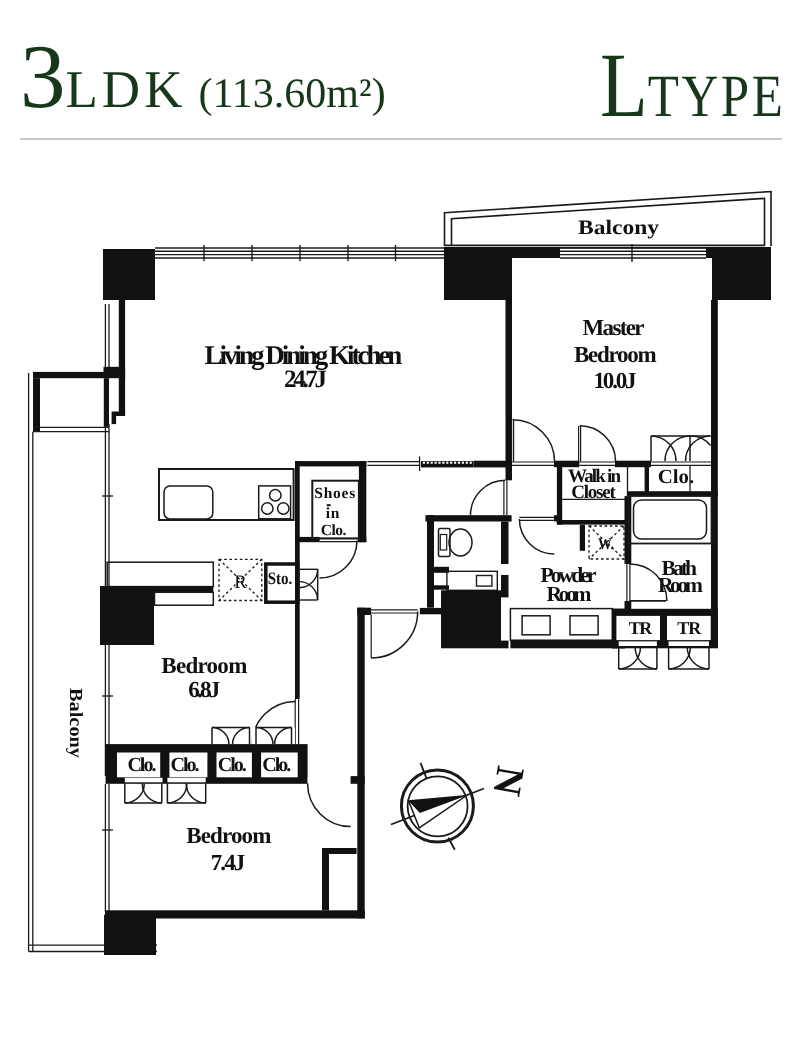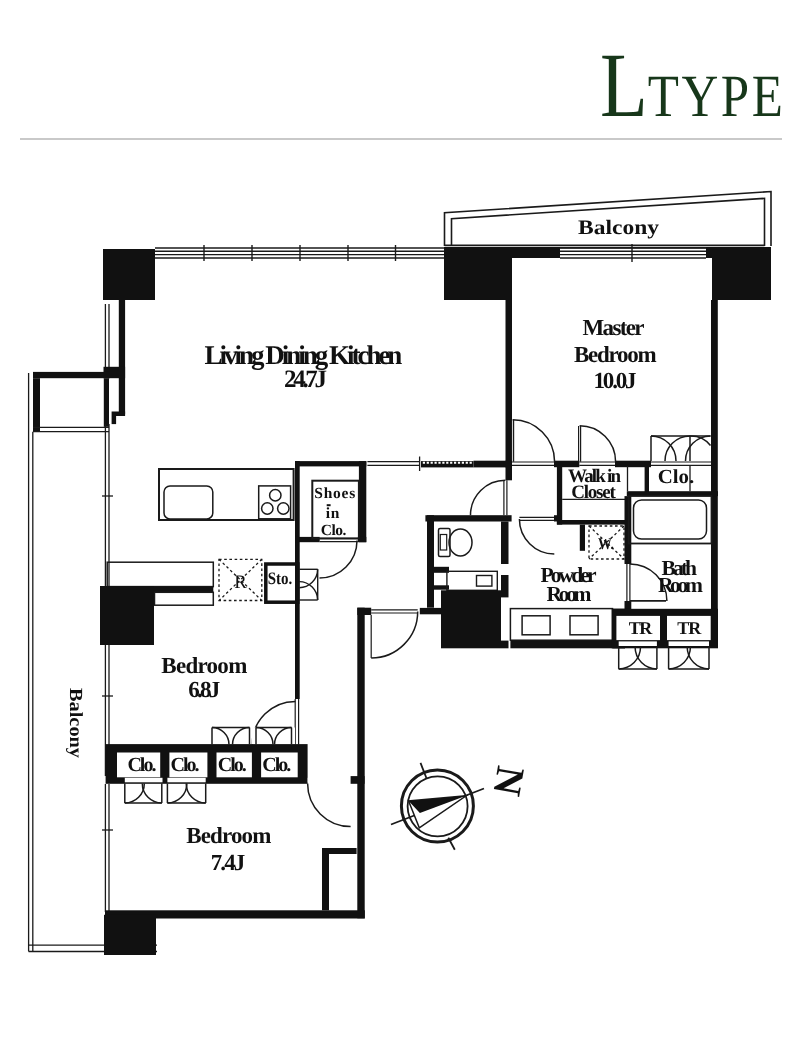--- a/index.html
+++ b/index.html
@@ -5,20 +5,21 @@
   html,body{margin:0;padding:0;background:#fff;}
   *{-webkit-font-smoothing:antialiased;text-rendering:geometricPrecision;}
   #page{position:relative;width:802px;height:1056px;background:#fff;overflow:hidden;
         font-family:"Liberation Serif", serif;}
   .green{color:#17371a;}
 </style>
 </head>
 <body>
 <div id="page">
 
+<div style="position:absolute;left:20px;top:24px;white-space:nowrap;" class="green"><span style="font-size:91px;">3</span><span style="font-size:53px;letter-spacing:4px;">LDK</span><span style="font-size:42px;margin-left:12px;">(113.60m²)</span></div>
 
 <div style="position:absolute;left:600px;top:32px;white-space:nowrap;transform:scaleX(0.85);transform-origin:0 0;" class="green"><span style="font-size:92px;">L</span><span style="font-size:60px;letter-spacing:3px;">TYPE</span></div>
 
 <div style="position:absolute;left:20px;top:138px;width:762px;height:2px;background:#c9c9c9;"></div>
 
 <svg width="802" height="1056" viewBox="0 0 802 1056" style="position:absolute;left:0;top:0;">
 <g stroke-linecap="butt" fill="none">
 
 <g stroke="#1a1a1a" stroke-width="1.6">
 <path d="M444.5,246 L444.5,212.8 L771,191.5 L771,246"></path>

